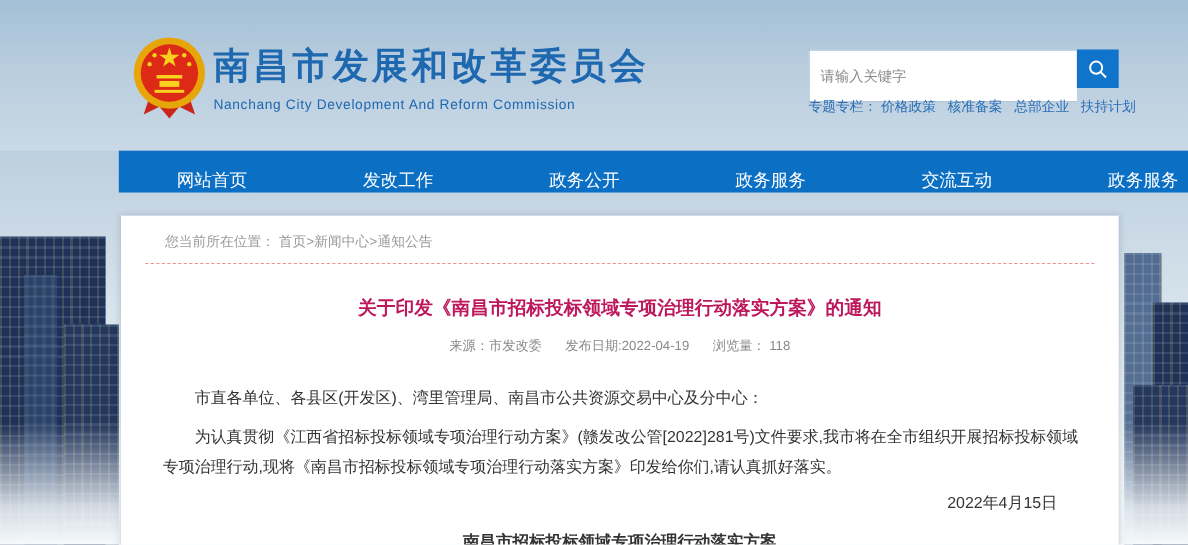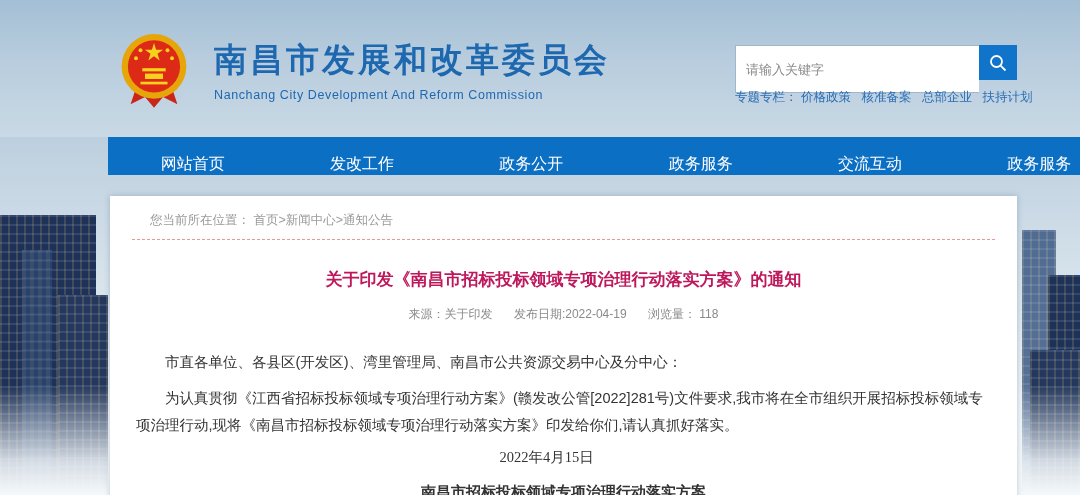--- a/index.html
+++ b/index.html
@@ -25,21 +25,21 @@
     background:linear-gradient(180deg, rgba(243,248,251,0) 0%, rgba(243,248,251,.85) 70%, #f5f9fb 100%);
   }
 
   
   .header {
     position:absolute; top:0; left:0; width:1080px; height:137px; z-index:3;
     background:linear-gradient(180deg,#a3bfd5 0%,#b9cdde 45%,#c9d9e5 100%);
   }
   .brand { position:absolute; left:118px; top:30px; display:flex; align-items:center; }
   .emblem { width:72px; height:80px; flex:0 0 auto; }
-  .brand-text { margin-left:24px; }
+  .brand-text { margin-left:4px; }
   .site-title-cn {
     font-size:33px; font-weight:bold; color:#1e68b0; letter-spacing:3px;
     font-family:"Liberation Sans","DejaVu Sans",sans-serif;
   }
   .site-title-en {
     margin-top:5px; font-size:12.5px; font-weight:normal; color:#1e68b0; letter-spacing:0.6px;
   }
   .search-area { position:absolute; left:735px; top:45px; width:282px; }
   .search-box { display:flex; height:35px; }
   .search-input {
@@ -71,22 +71,22 @@
   }
   .breadcrumb { font-size:12.5px; color:#9a9a9a; padding-left:18px; }
   .breadcrumb .crumb-path { color:#9a9a9a; cursor:pointer; }
   .dashed-sep { border:none; border-top:1px dashed #e8989a; margin:10px 0 0 0; }
 
   .article-title { text-align:center; font-weight:bold; font-size:17px; color:#be185d; margin-top:28px; }
   .article-meta { text-align:center; font-size:12px; color:#8a8a8a; margin-top:15px; }
   .article-meta span { margin:0 9px; }
 
   .article-body { margin-top:26px; font-size:14.5px; color:#333; line-height:27px; padding:0 4px; }
-  .article-body p { margin:0 0 9px 0; text-indent:2em; }
-  .sign-date { text-align:center; font-size:14.5px; color:#333; margin-top:4px; padding-right:34px;font-family:Liberation Serif, serif; }
+  .article-body p { margin:0 0 9px 12px; text-indent:2em; }
+  .sign-date { text-align:right; font-size:14.5px; color:#333; margin-top:4px; padding-right:34px; }
   .doc-subtitle { text-align:center; font-weight:bold; font-size:15px; color:#333; margin-top:16px; }
 </style>
 </head>
 <body>
 
 <div class="bg-scene">
   <div class="bldg" style="left:0px;   top:215px; width:96px;  height:280px;"></div>
   <div class="bldg dim" style="left:58px;  top:295px; width:50px;  height:200px;"></div>
   <div class="bldg lite" style="left:22px;  top:250px; width:30px;  height:245px; opacity:.55;"></div>
   <div class="bldg lite" style="left:1022px; top:230px; width:34px; height:265px; opacity:.8;"></div>
@@ -148,21 +148,21 @@
 <div class="panel">
   <div class="breadcrumb">
     <span>您当前所在位置：</span>
     <span class="crumb-path">首页&gt;新闻中心&gt;通知公告</span>
   </div>
   <hr class="dashed-sep">
 
   <div class="article-title">关于印发《南昌市招标投标领域专项治理行动落实方案》的通知</div>
 
   <div class="article-meta">
-    <span>来源：关于印发</span>
+    <span>来源：市发改委</span>
     <span>发布日期:2022-04-19</span>
     <span>浏览量： 118</span>
   </div>
 
   <div class="article-body">
     <p>市直各单位、各县区(开发区)、湾里管理局、南昌市公共资源交易中心及分中心：</p>
     <p>为认真贯彻《江西省招标投标领域专项治理行动方案》(赣发改公管[2022]281号)文件要求,我市将在全市组织开展招标投标领域专项治理行动,现将《南昌市招标投标领域专项治理行动落实方案》印发给你们,请认真抓好落实。</p>
   </div>
 
   <div class="sign-date">2022年4月15日</div>

